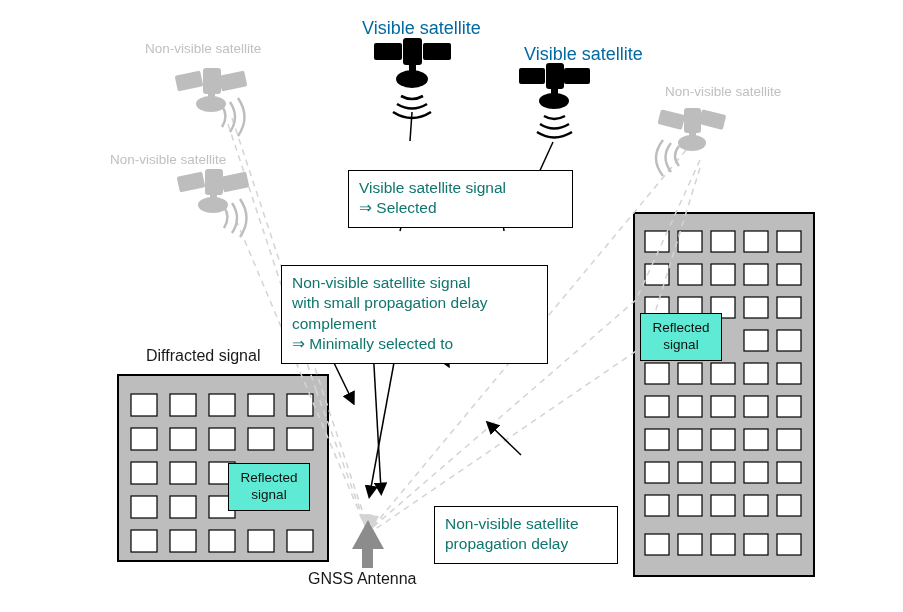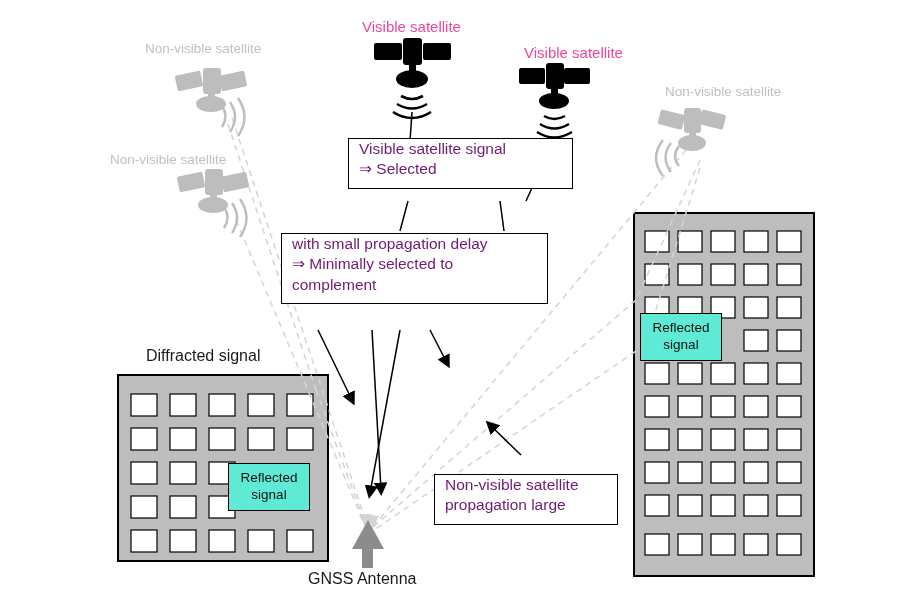--- a/index.html
+++ b/index.html
@@ -8,32 +8,33 @@
     background:#ffffff;
     font-family:"Liberation Sans", sans-serif;
     position:relative;
     overflow:hidden;
   }
   #stage{position:absolute;left:0;top:0;width:903px;height:612px;}
   svg.layer{position:absolute;left:0;top:0;width:903px;height:612px;}
 
   .lbl{position:absolute;white-space:nowrap;}
   .lbl-gray{color:#c0c0c0;font-size:13.5px;}
-  .lbl-dark{color:#ec4899;font-size:15px;}
+  .lbl-dark{color:#0369a1;font-size:18px;}
   .lbl-big{color:#1a1a1a;font-size:16px;}
 
   .callout{
     position:absolute;
     background:#ffffff;
     border:1.4px solid #000000;
-    color:#701a75;
+    color:#0f766e;
     font-size:15.5px;
     line-height:1.32;
-    padding:0 10px 8px 10px;
+    padding:7px 10px 8px 10px;
     box-sizing:border-box;
+    margin-top:32px;
   }
   .callout div{white-space:nowrap;}
 
   .small-box{
     position:absolute;
     background:#5eead4;
     border:1.3px solid #000000;
     color:#111111;
     font-size:13.5px;
     line-height:1.28;
@@ -253,28 +254,29 @@
   <div class="lbl lbl-gray" style="left:665px;top:84px;">Non-visible satellite</div>
   <div class="lbl lbl-big" style="left:146px;top:347px;">Diffracted signal</div>
   <div class="lbl lbl-big" style="left:308px;top:570px;text-align:center;">GNSS Antenna</div>
 
   <div class="callout" style="left:348px;top:138px;width:225px;">
     <div>Visible satellite signal</div>
     <div>⇒ Selected</div>
   </div>
 
   <div class="callout" style="left:281px;top:233px;width:267px;">
+    <div>Non-visible satellite signal</div>
     <div>with small propagation delay</div>
+    <div>complement</div>
     <div>⇒ Minimally selected to</div>
-    <div>complement</div>
   </div>
 
   <div class="callout" style="left:434px;top:474px;width:184px;">
     <div>Non-visible satellite</div>
-    <div>propagation large</div>
+    <div>propagation delay</div>
   </div>
 
   <div class="small-box" style="left:228px;top:463px;width:82px;">
     <div>Reflected</div>
     <div>signal</div>
   </div>
 
   <div class="small-box" style="left:640px;top:313px;width:82px;">
     <div>Reflected</div>
     <div>signal</div>

